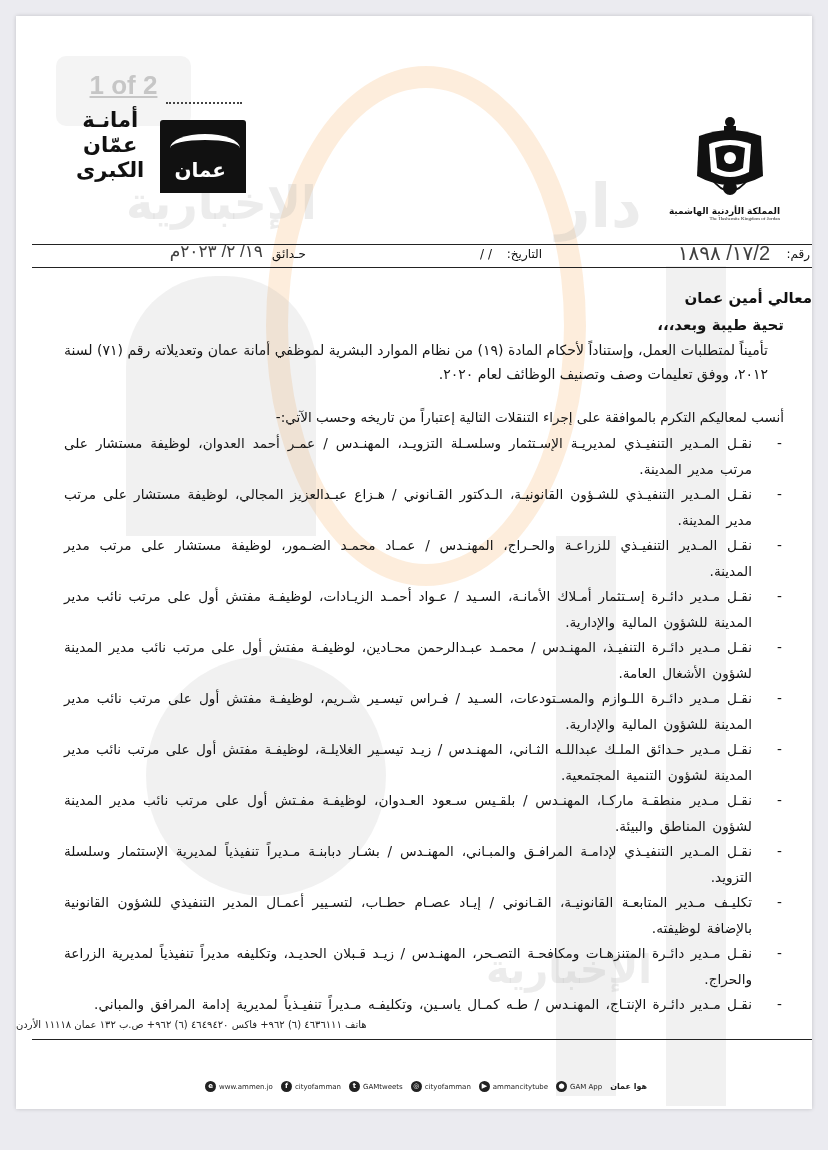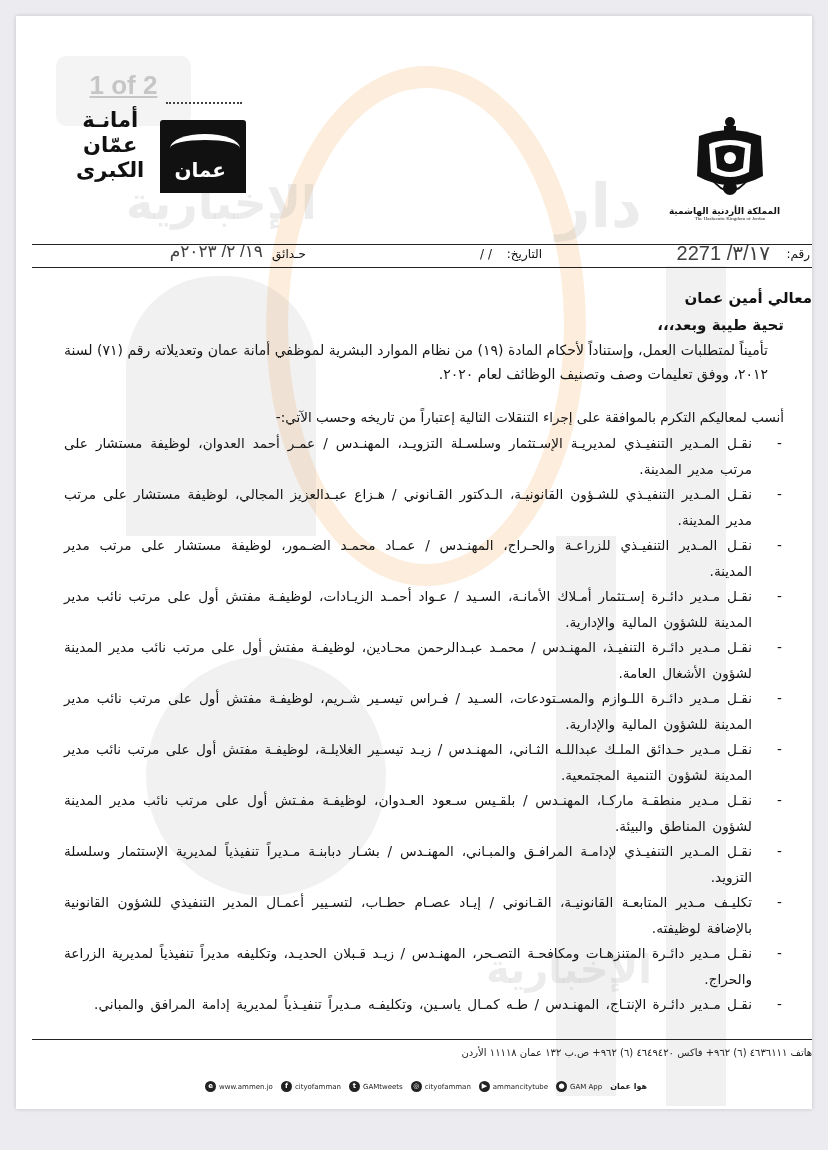--- a/index.html
+++ b/index.html
@@ -75,21 +75,21 @@
     position: absolute; left: 6px; top: 4px; width: 76px; height: 18px;
     border-bottom: 3px dashed #222; border-top: 2px dotted #444;
   }
   .amman-mark .word {
     position: absolute; left: 14px; top: 60px; color: #fff; font-weight: bold;
     font-size: 20px; direction: rtl; font-family: "DejaVu Sans", sans-serif;
   }
 
   .crest {
     position: absolute; left: 664px; top: 98px; width: 100px; height: 120px;
-    text-align: center;
+    text-align: right;
   }
   .crest svg { display: block; margin: 0 auto; }
   .crest .crest-ar {
     font-size: 9px; font-weight: bold; color: #111; direction: rtl; margin-top: 0px;
     letter-spacing: -0.5px; white-space: nowrap;
   }
   .crest .crest-en {
     font-family: "Liberation Serif", serif; font-size: 5px; color: #222; white-space: nowrap;
   }
 
@@ -119,21 +119,21 @@
     position: relative; padding-right: 32px; font-size: 13.6px; line-height: 25.5px;
     text-align: justify; text-align-last: right; word-spacing: 2px;
   }
   .list li .dash { position: absolute; right: 2px; top: 0; }
 
   .footer-rule {
     position: absolute; left: 16px; top: 1023px; width: 786px; height: 0;
     border-top: 1.5px solid #222;
   }
   .footer-contact {
-    position: absolute; left: 0; right: 0; top: 1031px; text-align: right;
+    position: absolute; left: 0; right: 0; top: 1003px; text-align: left;
     font-size: 10px; color: #222; direction: rtl;
   }
   .social {
     position: absolute; left: 190px; top: 1065px; width: 440px;
     display: flex; direction: ltr; align-items: center; justify-content: center; gap: 8px;
     font-size: 7px; color: #222;
   }
   .social .s-item { display: flex; align-items: center; gap: 3px; white-space: nowrap; }
   .social .s-icon {
     width: 11px; height: 11px; border-radius: 50%; background: #222; color: #fff;
@@ -182,21 +182,21 @@
       <circle cx="39" cy="44" r="6" fill="#fff"></circle>
       <circle cx="39" cy="74" r="7" fill="#111"></circle>
       <path d="M20 64 Q39 90 58 64" stroke="#111" stroke-width="2" fill="none"></path>
     </svg>
     <div class="crest-ar">المملكة الأردنية الهاشمية</div>
     <div class="crest-en">The Hashemite Kingdom of Jordan</div>
   </div>
 
   <div class="refbar">
     <span class="ref-item" style="right:8px">رقم:</span>
-    <span class="ref-item handwrite" style="right:48px">٣/١٧/ 2271</span>
+    <span class="ref-item handwrite" style="right:48px">2/١٧/ ١٨٩٨</span>
     <span class="ref-item" style="right:276px">التاريخ:</span>
     <span class="ref-item" style="right:326px">/ /</span>
     <span class="ref-item" style="right:512px">حـدائق</span>
     <span class="ref-item handwrite" style="right:555px;font-size:17px">١٩/ ٢/ ٢٠٢٣م</span>
   </div>
 
   <div class="addressee">معالي أمين عمان</div>
   <div class="body-text greeting">تحية طيبة وبعد،،،</div>
   <div class="body-text intro">تأميناً لمتطلبات العمل، وإستناداً لأحكام المادة (١٩) من نظام الموارد البشرية لموظفي أمانة عمان وتعديلاته رقم (٧١) لسنة ٢٠١٢، ووفق تعليمات وصف وتصنيف الوظائف لعام ٢٠٢٠.</div>
   <div class="body-text request">أنسب لمعاليكم التكرم بالموافقة على إجراء التنقلات التالية إعتباراً من تاريخه وحسب الآتي:-</div>

